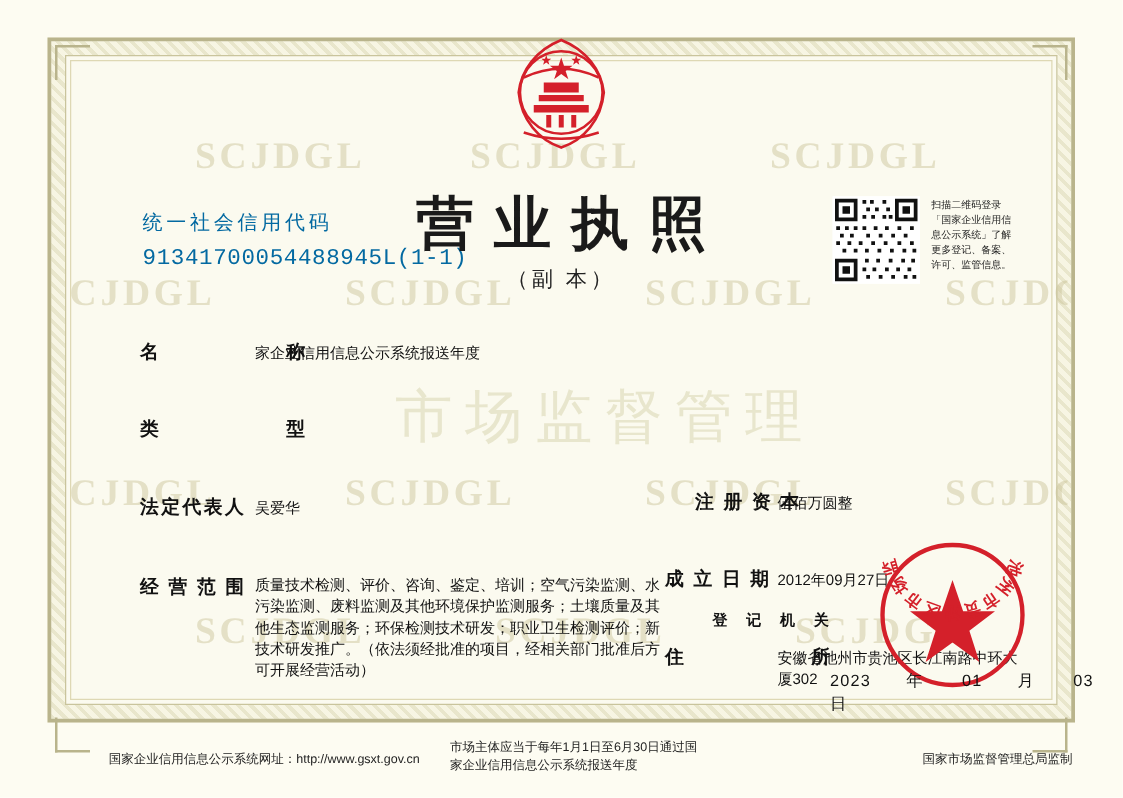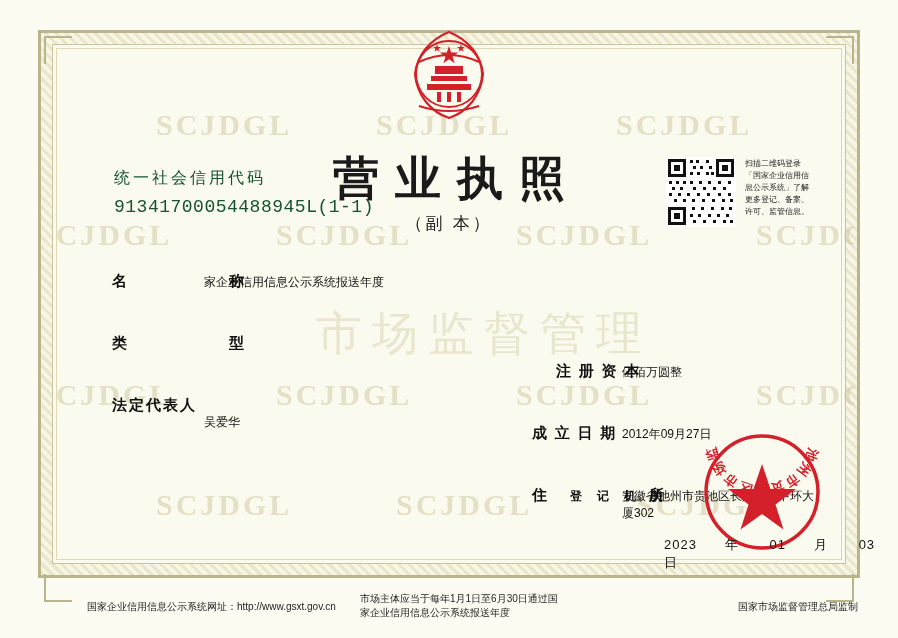--- a/index.html
+++ b/index.html
@@ -112,21 +112,21 @@
     text-align: center;
     font-family: "Liberation Serif", serif;
     font-size: 17px;
     letter-spacing: 3px;
     color: #222;
   }
   .credit-block {
     position: absolute;
     left: 114px;
     top: 168px;
-    color: #14532d;
+    color: #0369a1;
   }
   .credit-label {
     font-family: "Liberation Serif", serif;
     font-size: 16px;
     letter-spacing: 3px;
     white-space: nowrap;
   }
   .credit-code {
     margin-top: 8px;
     font-family: "Liberation Mono", monospace;
@@ -180,21 +180,21 @@
     color: #111;
     line-height: 17px;
   }
   .lbl-name   { left: 0;   top: 2px;  letter-spacing: 24px; }
   .lbl-type   { left: 0;   top: 34px; letter-spacing: 24px; }
   .lbl-legal  { left: 0;   top: 66px; letter-spacing: 2px; }
   .lbl-scope  { left: 0;   top: 100px; letter-spacing: 2px; }
 
   .val-name   { left: 92px;  top: 4px; }
   .val-type   { left: 92px;  top: 36px; }
-  .val-legal  { left: 92px;  top: 84px; }
+  .val-legal  { left: 92px;  top: 68px; }
   .val-scope  { left: 92px;  top: 100px; width: 330px; }
 
   .lbl-capital { left: 444px; top: 2px;  letter-spacing: 2px; }
   .lbl-found   { left: 420px; top: 34px; letter-spacing: 2px; }
   .lbl-addr    { left: 420px; top: 66px; letter-spacing: 24px; }
 
   .val-capital { left: 510px; top: 4px; }
   .val-found   { left: 510px; top: 36px; }
   .val-addr    { left: 510px; top: 68px; width: 200px; }
 
@@ -386,20 +386,24 @@
       <div class="val val-name">家企业信用信息公示系统报送年度</div>
     </div>
     <div class="row">
       <div class="lbl lbl-type">类　　型</div>
     </div>
     <div class="row">
       <div class="lbl lbl-legal">法定代表人</div>
       <div class="val val-legal">吴爱华</div>
     </div>
     <div class="row">
+      <div class="lbl lbl-scope">经 营 范 围</div>
+      <div class="val val-scope">质量技术检测、评价、咨询、鉴定、培训；空气污染监测、水污染监测、废料监测及其他环境保护监测服务；土壤质量及其他生态监测服务；环保检测技术研发；职业卫生检测评价；新技术研发推广。（依法须经批准的项目，经相关部门批准后方可开展经营活动）</div>
+    </div>
+    <div class="row">
       <div class="lbl lbl-capital">注 册 资 本</div>
       <div class="val val-capital">伍佰万圆整</div>
     </div>
     <div class="row">
       <div class="lbl lbl-found">成 立 日 期</div>
       <div class="val val-found">2012年09月27日</div>
     </div>
     <div class="row">
       <div class="lbl lbl-addr">住　　所</div>
       <div class="val val-addr">安徽省池州市贵池区长江南路中环大厦302</div>

